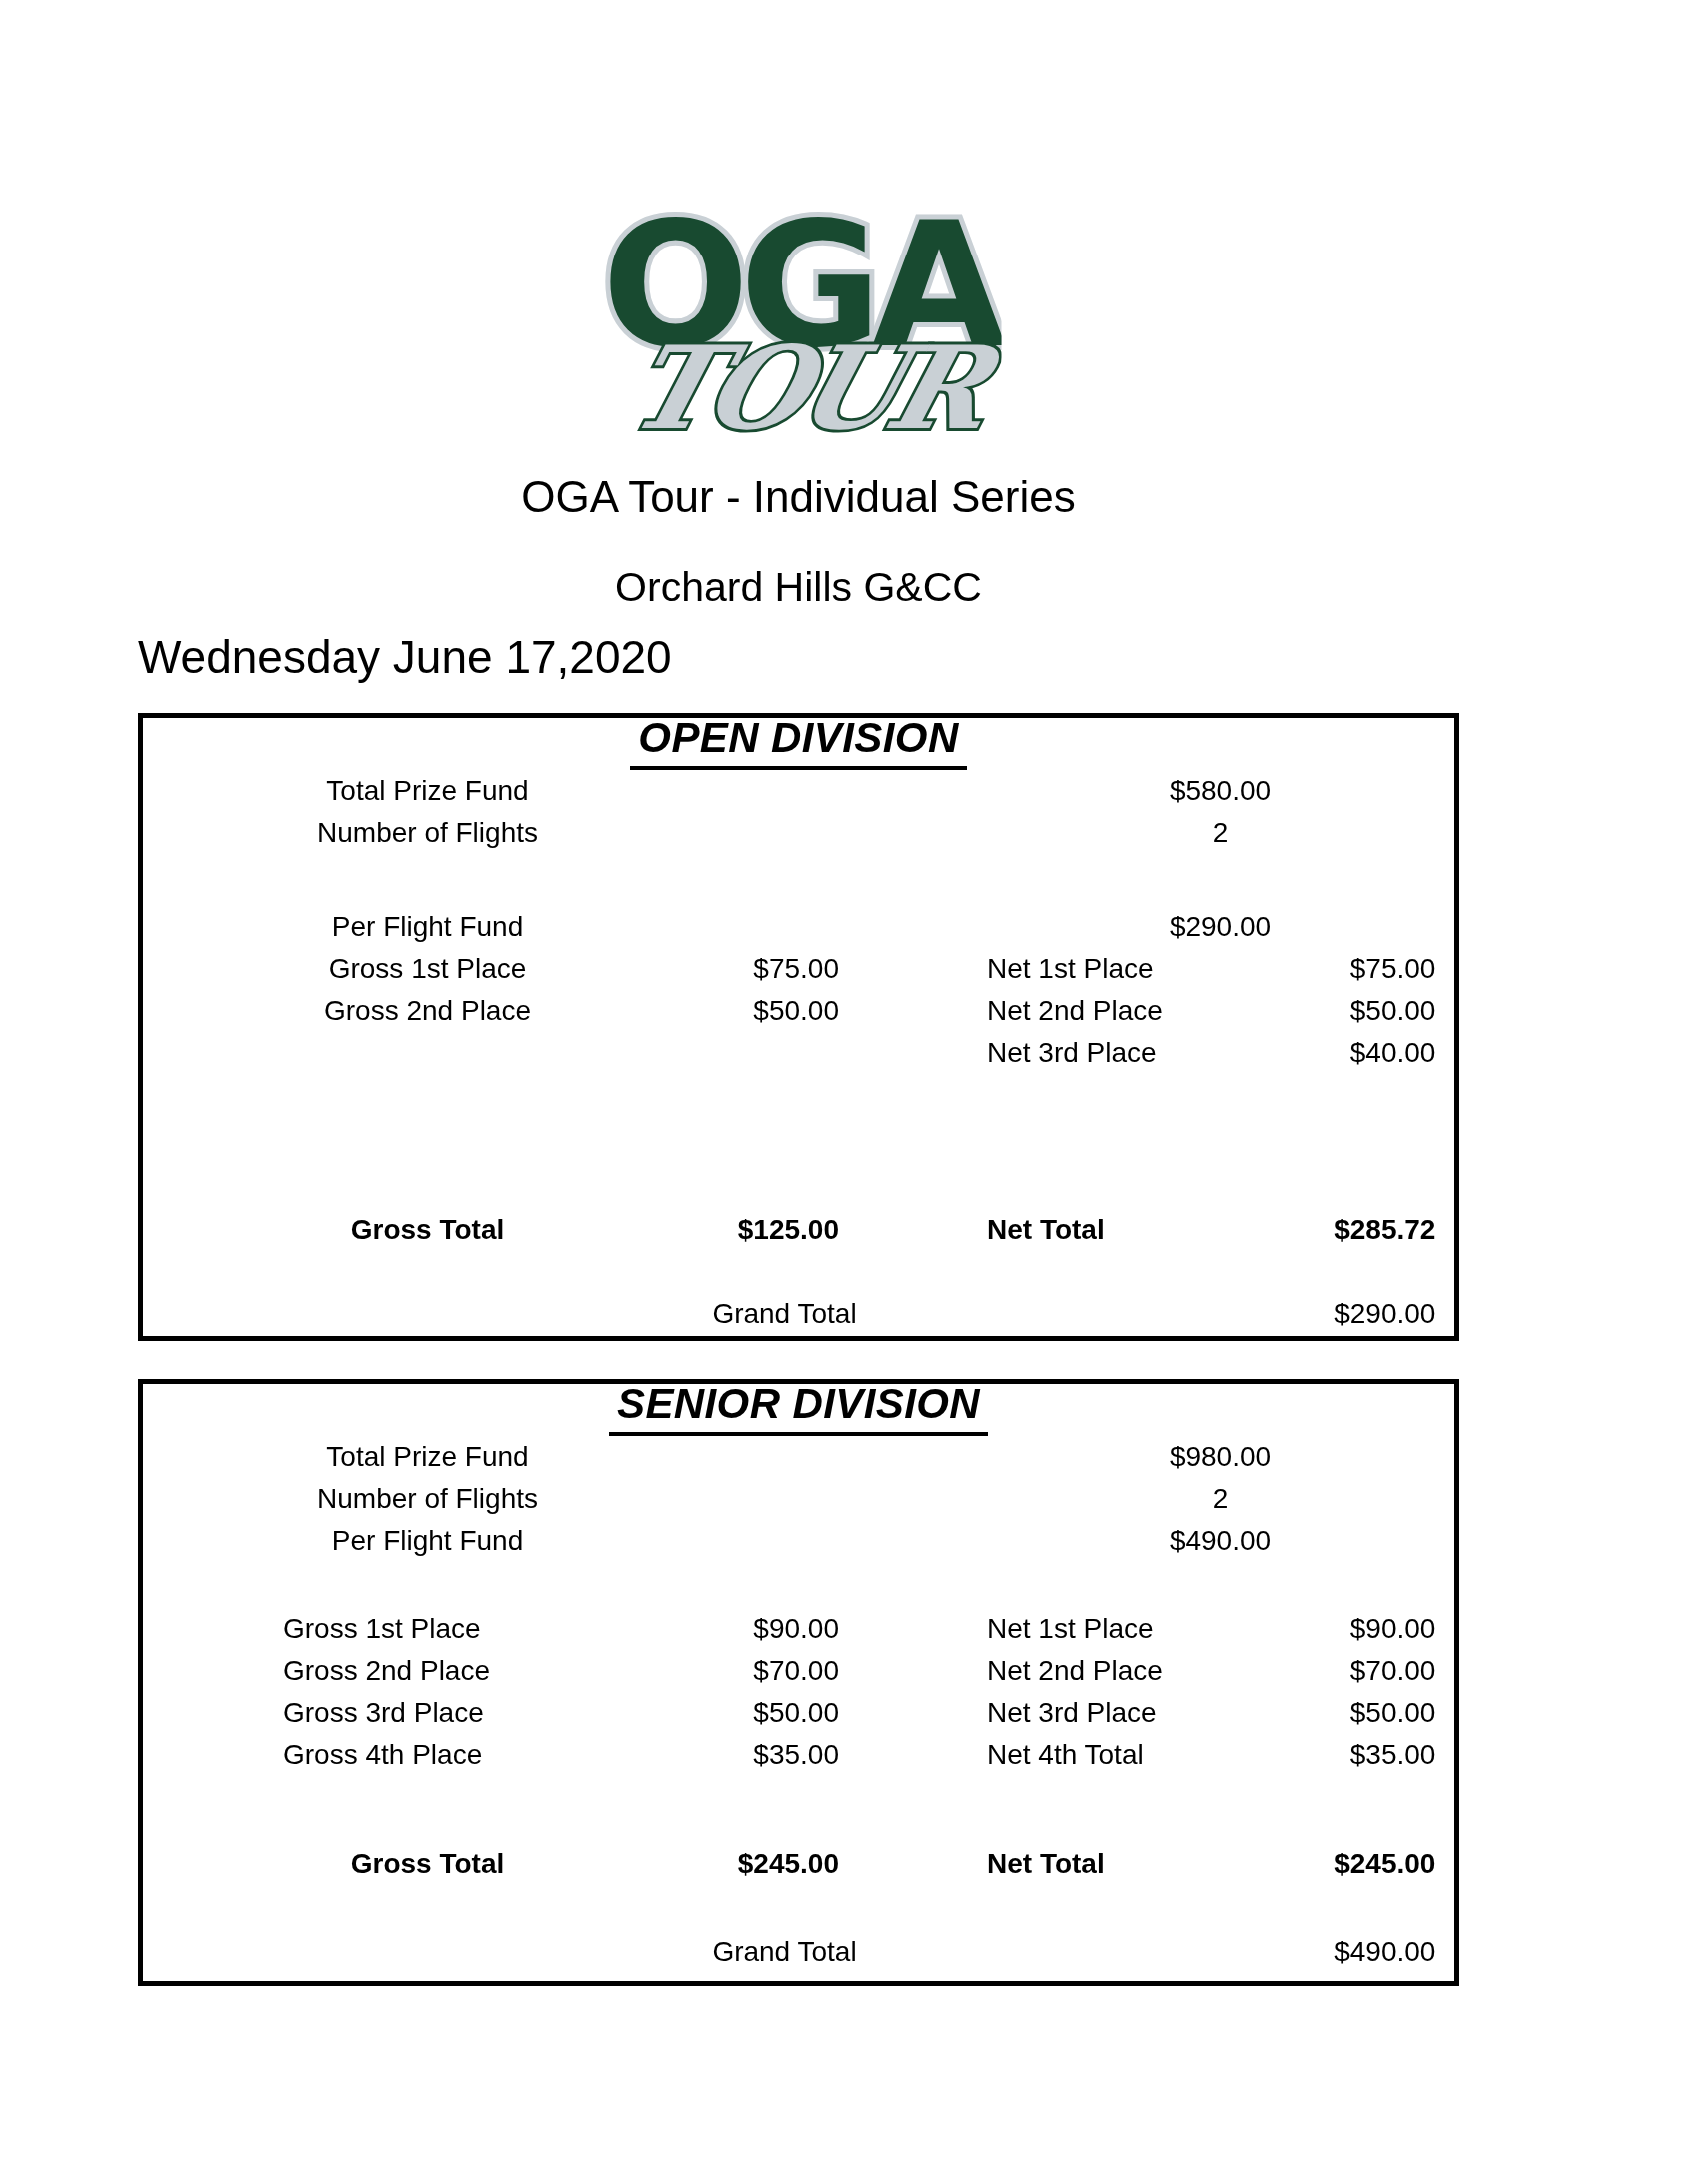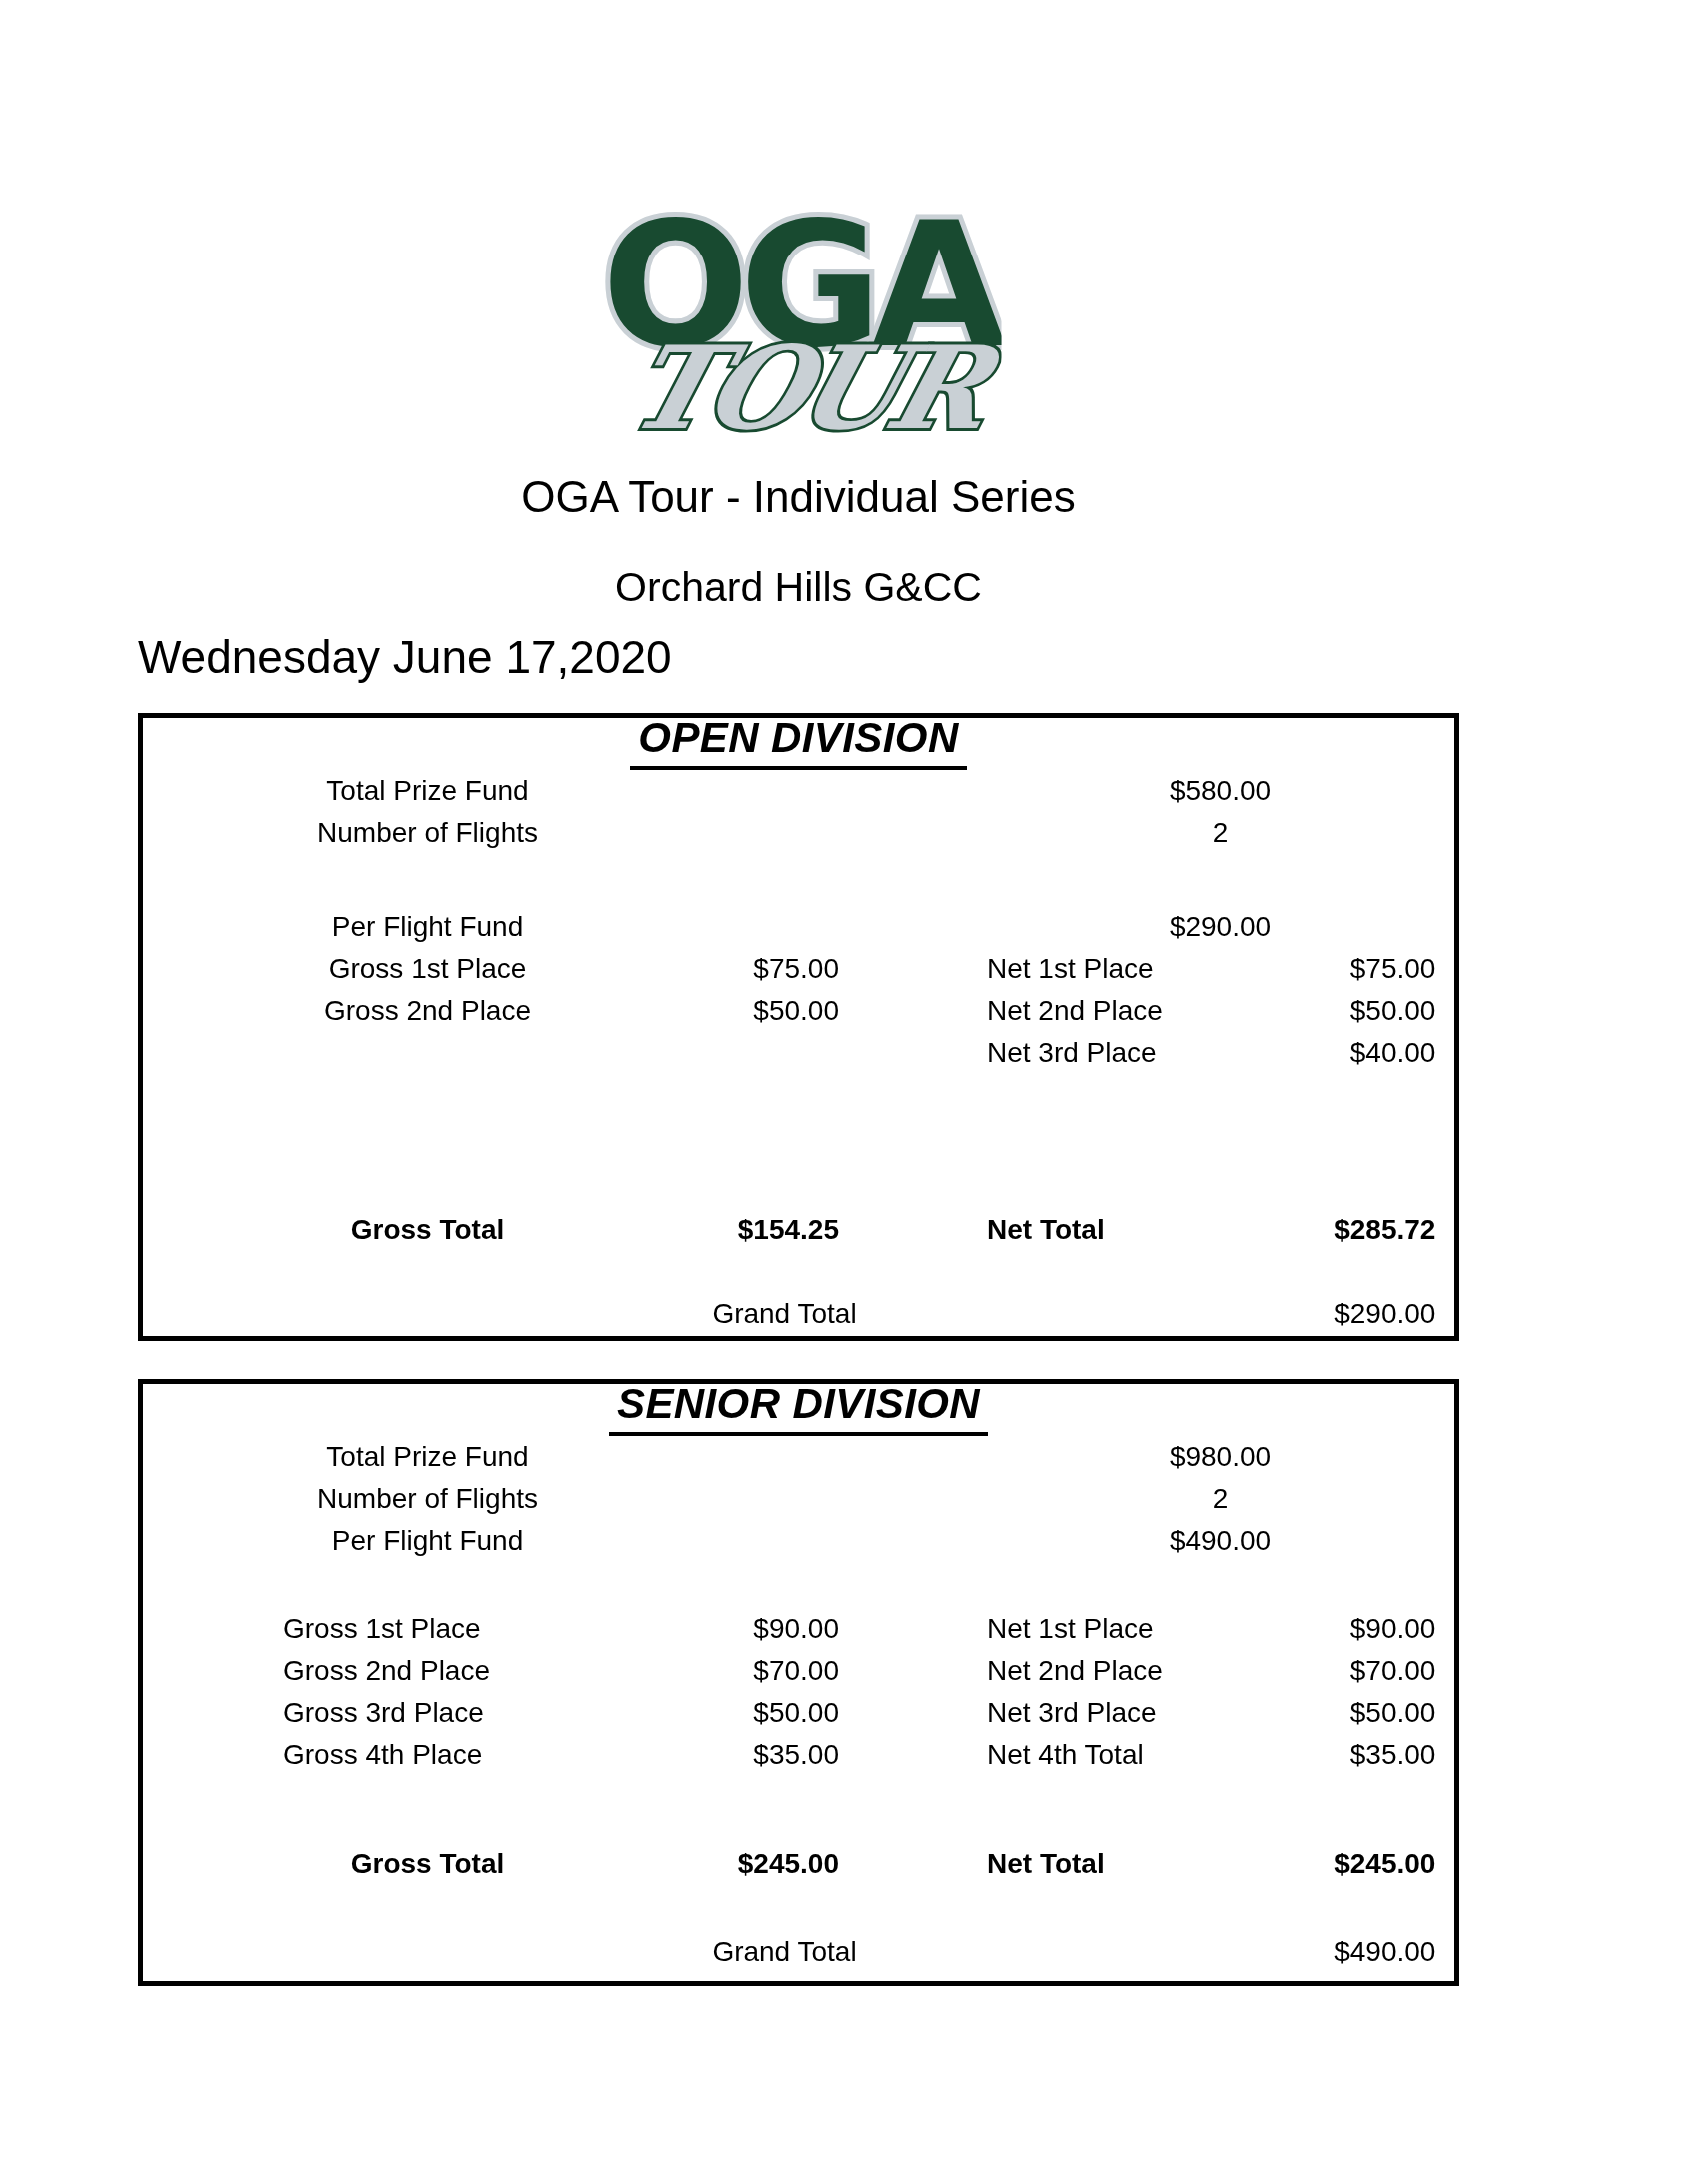--- a/index.html
+++ b/index.html
@@ -125,21 +125,21 @@
         <div class="cell-money"></div>
         <div></div>
         <div class="cell-netlbl">Net 3rd Place</div>
         <div class="cell-netval">$40.00</div>
       </div>
 
       <div class="sp160"></div>
 
       <div class="row row-places bold">
         <div class="cell-label">Gross Total</div>
-        <div class="cell-money">$154.25</div>
+        <div class="cell-money">$125.00</div>
         <div></div>
         <div class="cell-netlbl">Net Total</div>
         <div class="cell-netval">$285.72</div>
       </div>
 
       <div class="sp50"></div>
 
       <div class="row row-grand">
         <div></div>
         <div class="cell-grandlbl">Grand Total</div>

